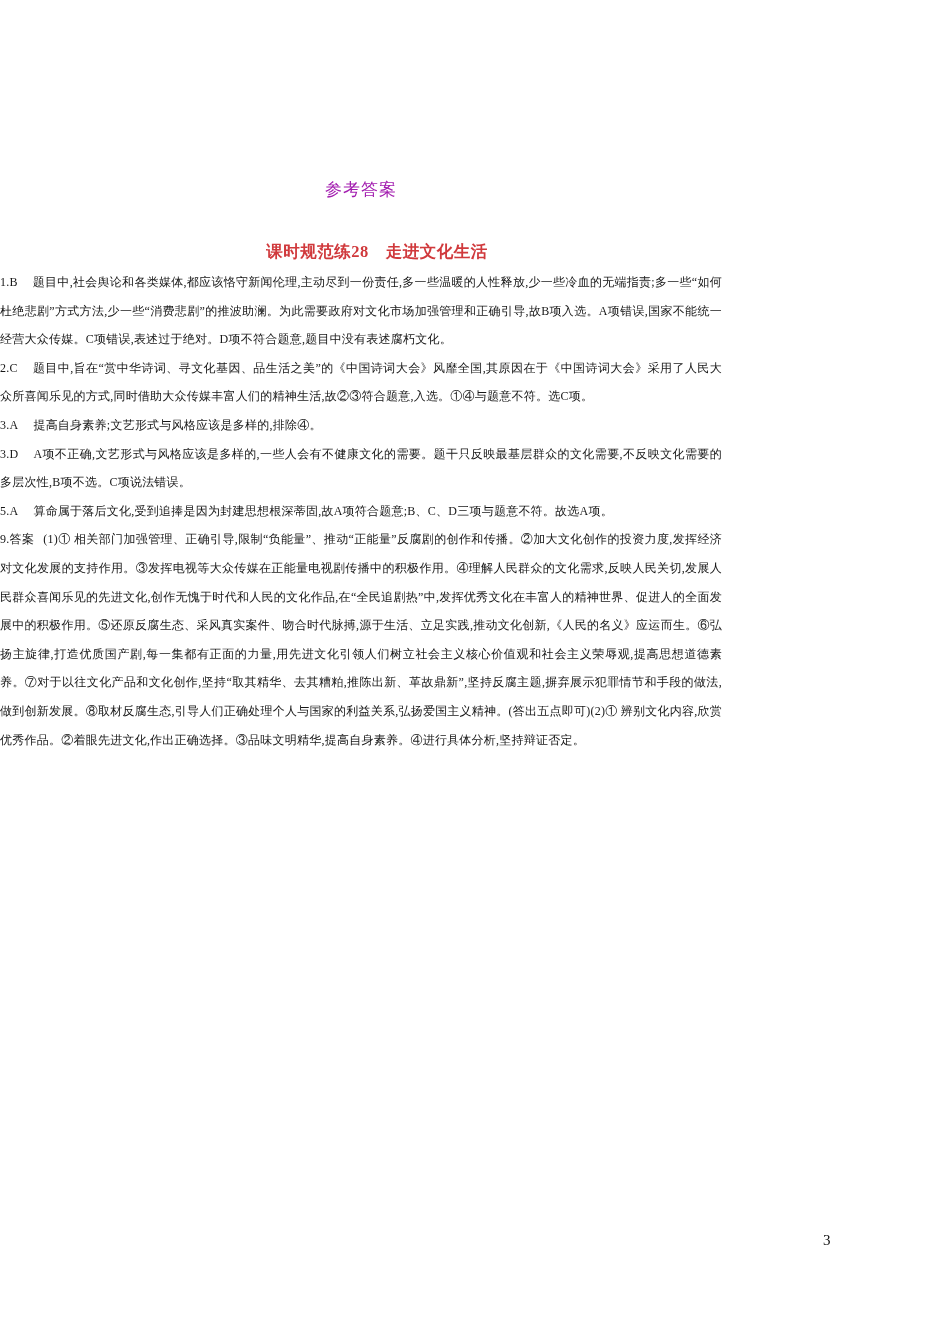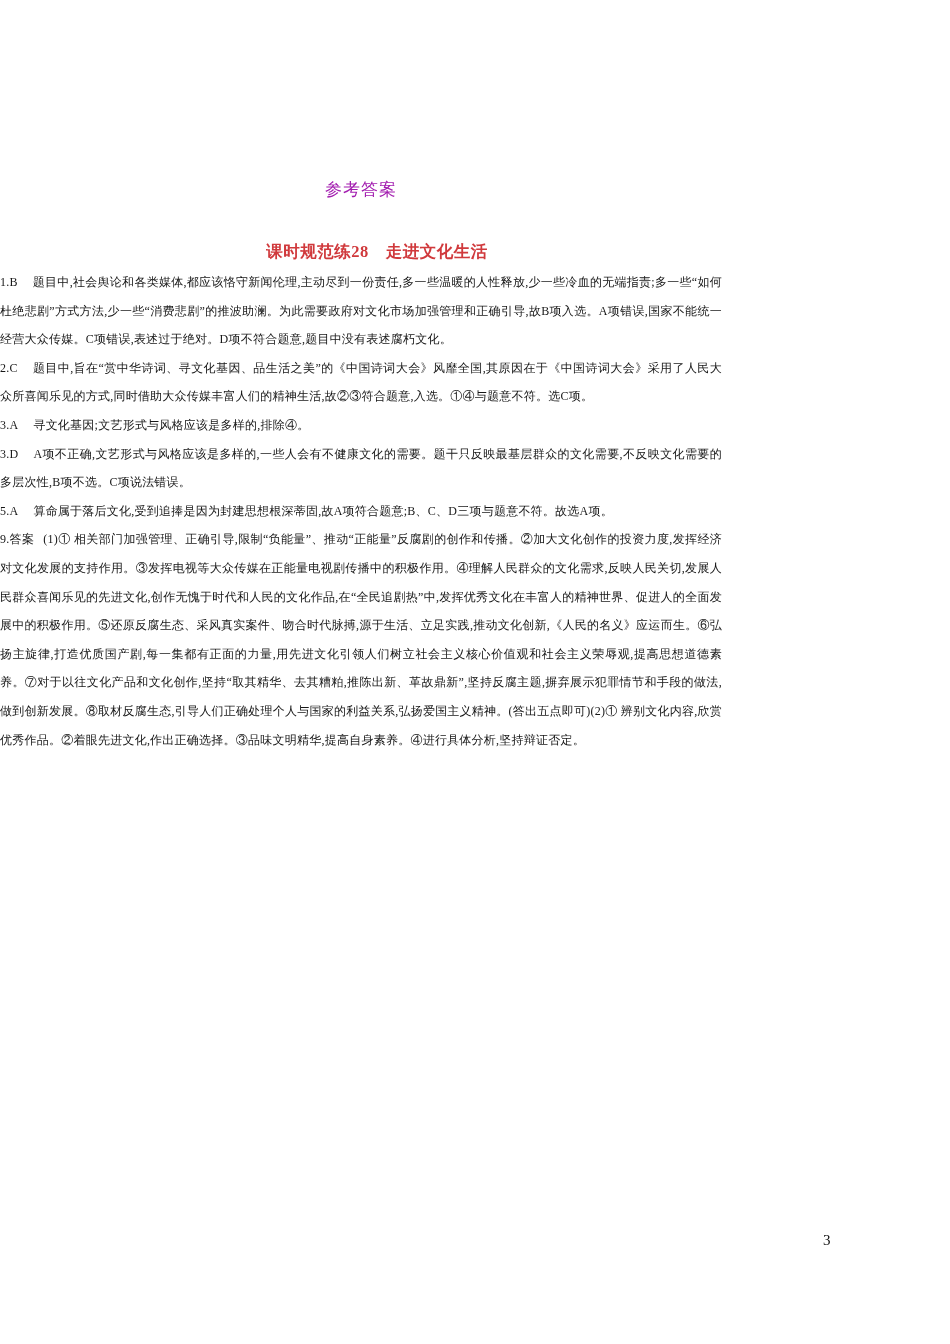--- a/index.html
+++ b/index.html
@@ -103,21 +103,21 @@
       <span class="ans-num">1.B</span><span class="gap-md"></span><span>题目中,社会舆论和各类媒体,都应该恪守新闻伦理,主动尽到一份责任,多一些温暖的人性释放,少一些冷血的无端指责;多一些“如何杜绝悲剧”方式方法,少一些“消费悲剧”的推波助澜。为此需要政府对文化市场加强管理和正确引导,故B项入选。A项错误,国家不能统一经营大众传媒。C项错误,表述过于绝对。D项不符合题意,题目中没有表述腐朽文化。</span>
     </p>
 
     <p class="ans-item">
       <span class="ans-num">2.C</span><span class="gap-md"></span><span>题目中,旨在“赏中华诗词、寻文化基因、品生活之美”的《中国诗词大会》风靡全国,其原因在于《中国诗词大会》采用了人民大众所喜闻乐见的方式,同时借助大众传媒丰富人们的精神生活,故②③符合题意,入选。①④与题意不符。选C项。</span>
     </p>
 
 
 
     <p class="ans-item">
-      <span class="ans-num">3.A</span><span class="gap-md"></span><span>寻文化基因;文艺形式与风格应该是多样的,排除④。</span>
+      <span class="ans-num">3.A</span><span class="gap-md"></span><span>提高自身素养;文艺形式与风格应该是多样的,排除④。</span>
     </p>
 
 
     <p class="ans-item">
       <span class="ans-num">3.D</span><span class="gap-md"></span><span>A项不正确,文艺形式与风格应该是多样的,一些人会有不健康文化的需要。题干只反映最基层群众的文化需要,不反映文化需要的多层次性,B项不选。C项说法错误。</span>
     </p>
 
     <p class="ans-item">
       <span class="ans-num">5.A</span><span class="gap-md"></span><span>算命属于落后文化,受到追捧是因为封建思想根深蒂固,故A项符合题意;B、C、D三项与题意不符。故选A项。</span>
     </p>

